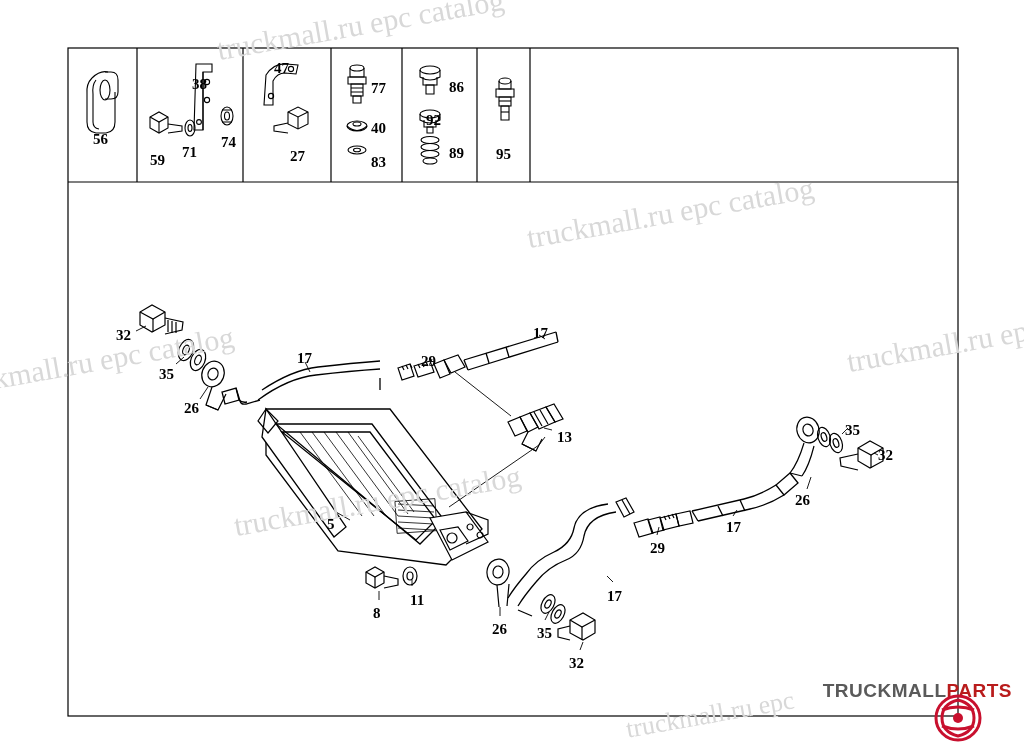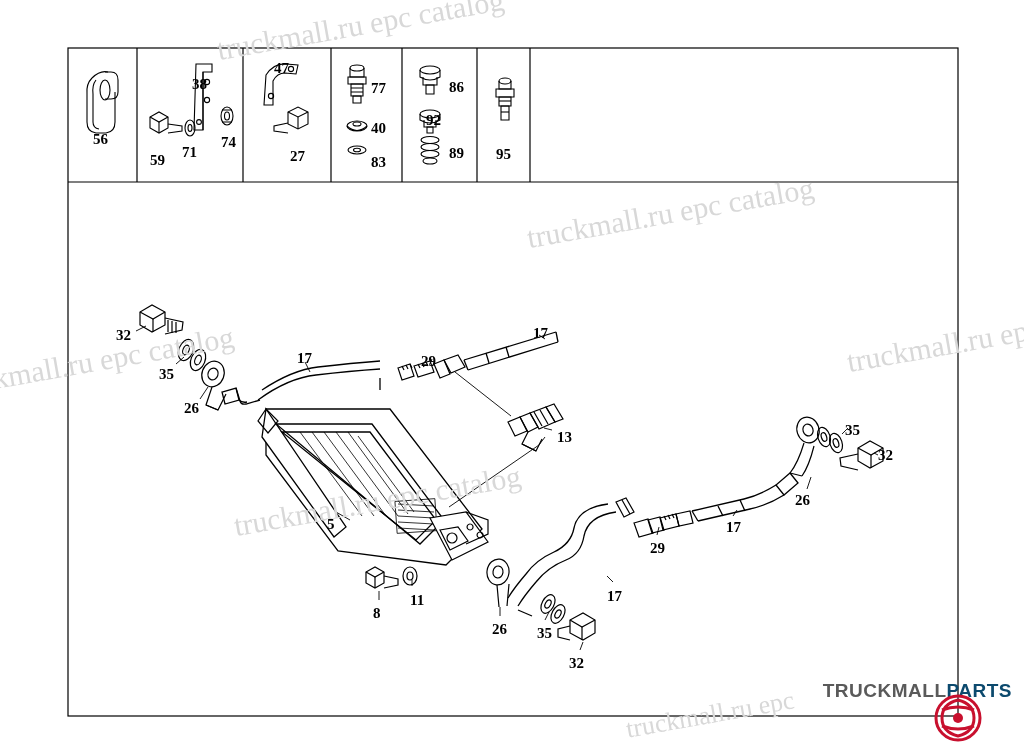--- a/index.html
+++ b/index.html
@@ -43,21 +43,21 @@
   }
   #logo .txt{
     position:absolute;
     right:4px;top:6px;
     font-family:"Liberation Sans", sans-serif;
     font-size:19px;
     font-weight:bold;
     letter-spacing:.5px;
     color:#5a5a5a;
   }
-  #logo .txt .red{color:#0c4a6e;text-align:right;}
+  #logo .txt .red{color:#b91c1c;text-align:right;}
 </style>
 </head>
 <body>
 
 <div id="stage">
 
   <svg id="art" viewBox="0 0 1024 750">
     <g fill="none" stroke="#000" stroke-width="1.2">
 
       <rect x="68" y="48" width="890" height="668"></rect>

